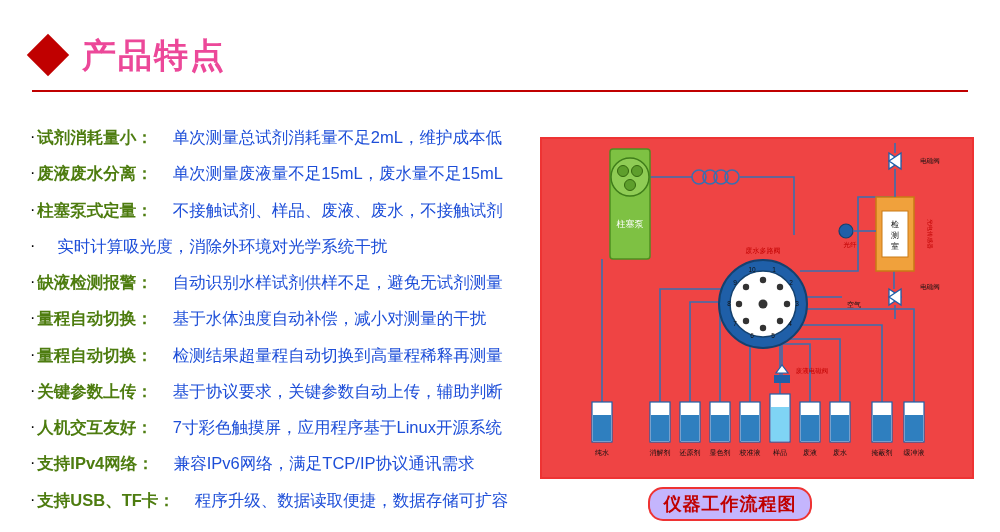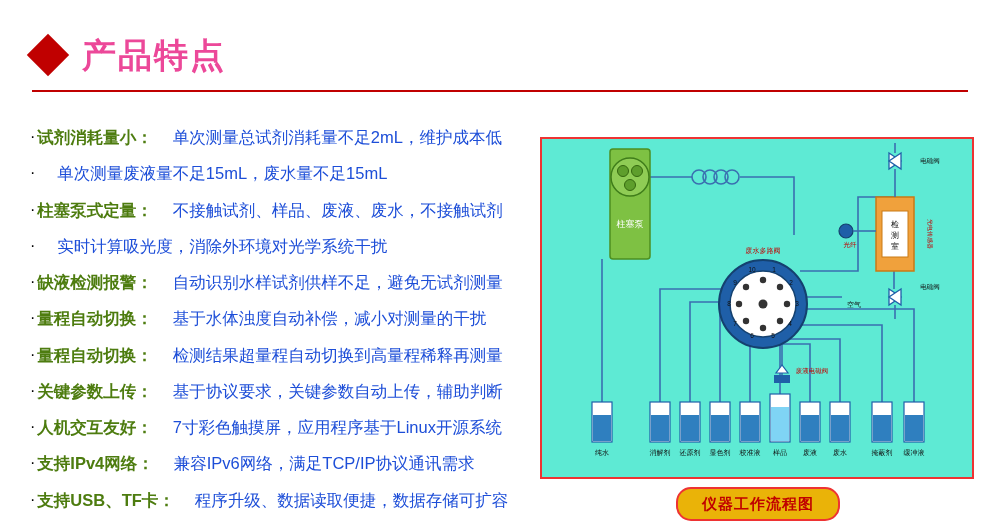--- a/index.html
+++ b/index.html
@@ -37,47 +37,48 @@
     white-space:nowrap;
   }
   .bullet{
     color:#000;font-size:16px;margin-right:2px;line-height:1.35;
   }
   .f-label{font-weight:bold;color:#4d7c0f;}
   .f-text{font-weight:normal;color:#1d4ed8;margin-left:20px;}
   
   .diagram{
     position:absolute;left:540px;top:137px;width:430px;height:338px;
-    border:2px solid #e33;background:#5eead4;
+    border:2px solid #e33;background:#ef4444;
   }
   .diagram svg{display:block;}
   .caption{
-    position:absolute;left:676px;top:487px;width:160px;height:30px;
-    border:2px solid #e33;border-radius:15px;background:#eab308;
+    position:absolute;left:648px;top:487px;width:160px;height:30px;
+    border:2px solid #e33;border-radius:15px;background:#c4b5fd;
     display:flex;align-items:center;justify-content:center;
-    color:#c00000;font-size:15px;font-weight:bold;letter-spacing:1px;
+    color:#c00000;font-size:18px;font-weight:bold;letter-spacing:1px;
   }
 </style>
 </head>
 <body>
 
 <div class="header">
   <div class="diamond"></div>
   <div class="header-title">产品特点</div>
   <div class="header-rule"></div>
 </div>
 
 <div class="features">
   <div class="feature">
     <span class="bullet">·</span>
     <span class="f-label">试剂消耗量小：</span>
     <span class="f-text">单次测量总试剂消耗量不足2mL，维护成本低</span>
   </div>
   <div class="feature">
     <span class="bullet">·</span>
+    <span class="f-label">废液废水分离：</span>
     <span class="f-text">单次测量废液量不足15mL，废水量不足15mL</span>
   </div>
   <div class="feature">
     <span class="bullet">·</span>
     <span class="f-label">柱塞泵式定量：</span>
     <span class="f-text">不接触试剂、样品、废液、废水，不接触试剂</span>
   </div>
   <div class="feature">
     <span class="bullet">·</span>
     <span class="f-text">实时计算吸光度，消除外环境对光学系统干扰</span>

